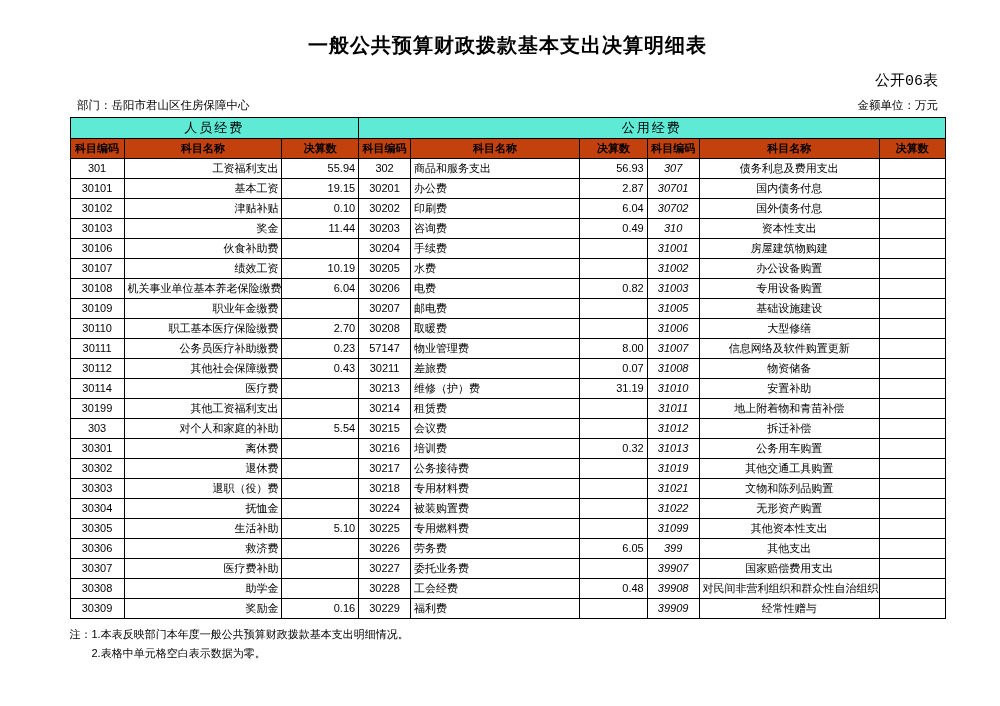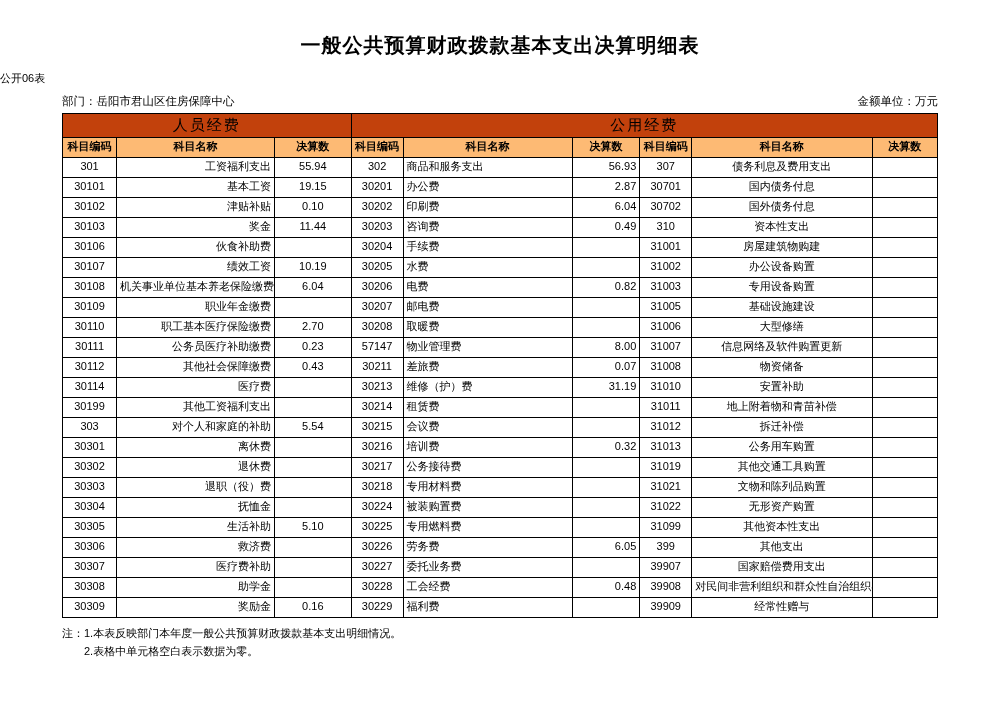--- a/index.html
+++ b/index.html
@@ -13,34 +13,36 @@
     font-family: "Liberation Sans", "DejaVu Sans", sans-serif;
     color: #000000;
     position: relative;
     overflow: hidden;
   }
   .page {
     position: relative;
     width: 1000px;
     height: 572px;
     box-sizing: border-box;
+    padding-left: 15px;
   }
   .doc-title {
     text-align: center;
     font-size: 20px;
     font-weight: bold;
     letter-spacing: 1px;
     padding-top: 32px;
     font-family: "DejaVu Serif", "Liberation Serif", serif;
   }
   .public-code {
-    text-align: left;
-    font-size: 11px;
+    text-align: right;
+    font-size: 15px;
     padding-right: 62px;
     padding-top: 12px;
+    font-family: Liberation Mono, monospace;
   }
   .meta-row {
     display: flex;
     justify-content: space-between;
     align-items: flex-start;
     padding: 8px 62px 4px 62px;
     font-size: 11.5px;
   }
   .meta-left { white-space: nowrap; }
   .meta-right { white-space: nowrap; }
@@ -56,45 +58,45 @@
     border: 1px solid #000000;
     padding: 2px 3px;
     vertical-align: middle;
     line-height: 1.25;
     height: 20px;
     box-sizing: border-box;
     overflow: hidden;
     white-space: nowrap;
   }
   .grp-head {
-    background: #c2410c;
+    background: #5eead4;
     text-align: center;
     font-weight: normal;
-    font-size: 15px;
+    font-size: 13px;
     height: 24px;
     letter-spacing: 2px;
   }
   .col-head {
-    background: #fdba74;
+    background: #c2410c;
     text-align: center;
     font-size: 11px;
     height: 34px;
     white-space: normal;
     line-height: 1.15;
     margin-left: 8px;
   }
   .c-code { width: 48px; text-align: center; }
   .c-name { width: 140px; text-align: right; padding-left: 5px; }
-  .c-num  { width: 68px; text-align: center; padding-right: 5px; margin-left: 43px; }
+  .c-num  { width: 68px; text-align: right; padding-right: 5px; margin-left: 43px; }
 
   .c-code2 { width: 46px; text-align: center; border-radius: 10px; }
   .c-name2 { width: 150px; text-align: left; padding-left: 5px; }
   .c-num2  { width: 60px; text-align: right; padding-right: 5px; }
 
-  .c-code3 { width: 46px; text-align: center; }
+  .c-code3 { width: 46px; text-align: center; font-style: italic; }
   .c-name3 { width: 160px; text-align: center; padding-left: 5px; }
   .c-num3  { width: 58px; text-align: right; padding-right: 5px; }
 
   .wrap2 { white-space: normal; line-height: 1.15; }
 
   .notes {
     width: 876px;
     margin: 6px auto 0 auto;
     font-size: 11px;
     line-height: 1.7;

